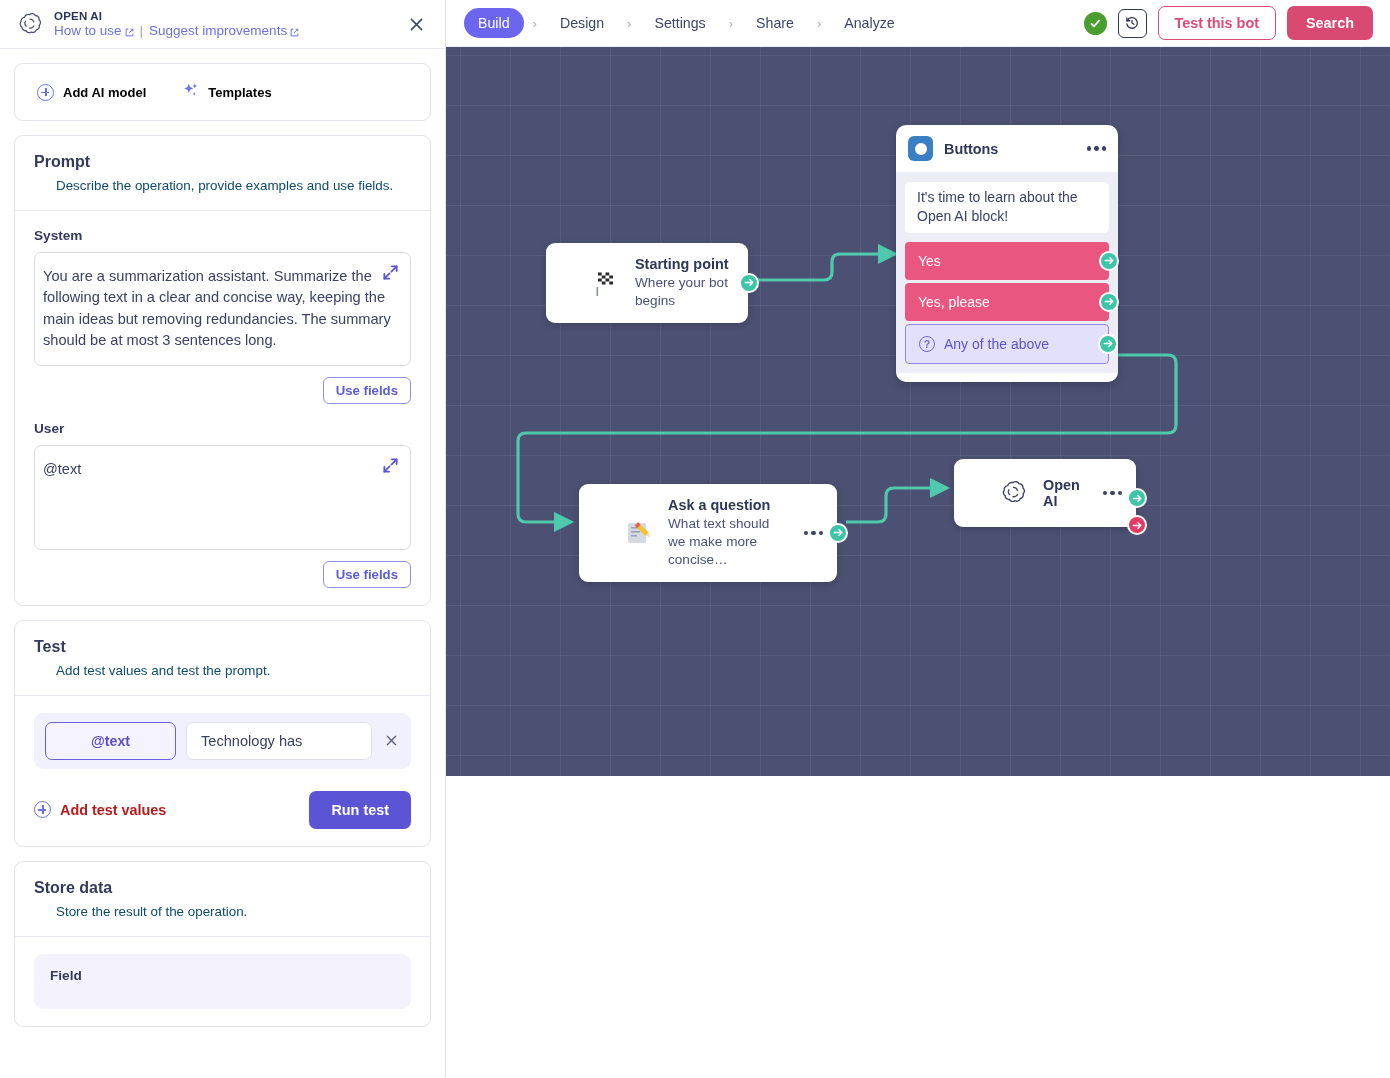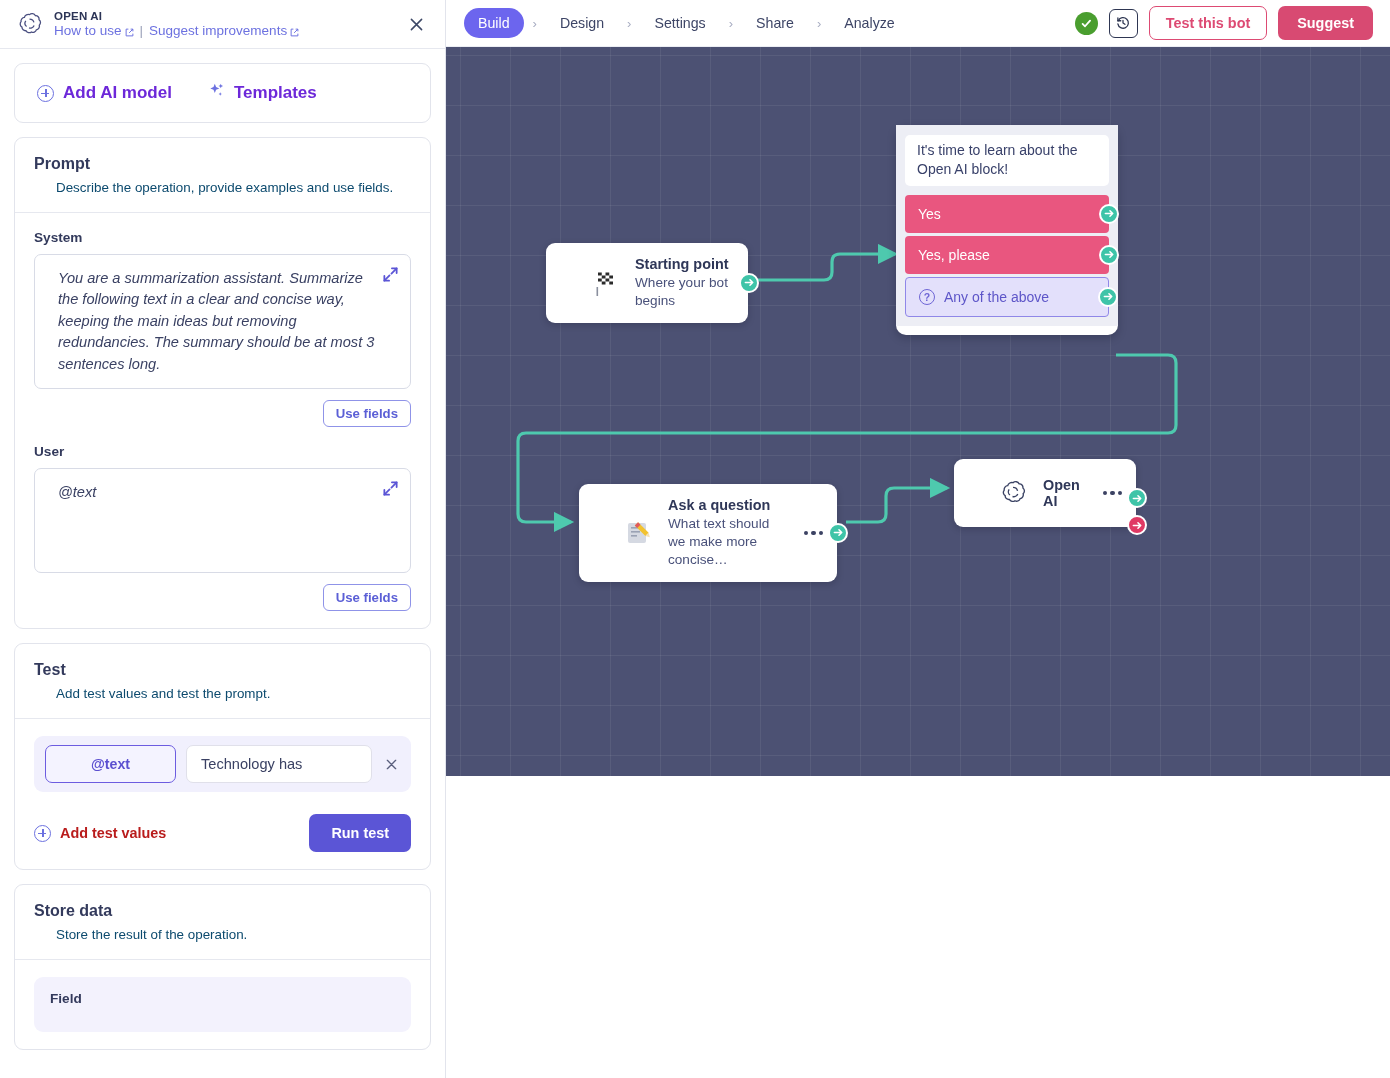--- a/index.html
+++ b/index.html
@@ -41,42 +41,41 @@
   .sb-body { padding: 14px 14px 0 14px; height: 1029px; overflow: hidden; }
 
   .card {
     border: 1px solid #e2e4ec; border-radius: 9px; background:#fff;
     margin-bottom: 14px;
   }
   .toolcard {
     display:flex; align-items:center; gap: 36px; padding: 18px 22px;
   }
   .tool-btn {
-    display:flex; align-items:center; gap:9px; color:#6d28d9;
-    font-size:17px; font-weight:bold; cursor:pointer;
+    display:flex; align-items:center; gap:9px; color:#000000;
+    font-size:13px; font-weight:bold; cursor:pointer;
   }
   .circ-plus {
     width:17px;height:17px;border:1.6px solid #6c71e0;border-radius:50%;
     position:relative; flex:0 0 17px;
   }
   .circ-plus:before,.circ-plus:after{content:"";position:absolute;background:#6c71e0;}
   .circ-plus:before{left:3.2px;top:7px;width:8.2px;height:1.6px;}
   .circ-plus:after{top:3.2px;left:7px;height:8.2px;width:1.6px;}
 
   .card-head { padding: 17px 19px 17px 19px; border-bottom: 1px solid #e6e8ef;}
   .card-title { font-size: 16px; font-weight: bold; color: #333a5c; }
   .card-desc { font-size: 13.4px; color: #0c4a6e; margin-top: 7px; margin-left: 22px; }
 
   .card-section { padding: 17px 19px 17px 19px; }
   .fld-label { font-size: 13.6px; font-weight: bold; color:#333a5c; margin-bottom: 9px;}
   .txtbox {
-    border:1px solid #d8dbe6; border-radius:7px; padding: 13px 23px;
+    border:1px solid #d8dbe6; border-radius:7px; padding: 13px 8px;
     font-size:14.6px; color:#3a4163; line-height:1.47; position:relative;
     background:#fff;
-    font-style:italic;
   }
   .txtbox.sys { min-height: 112px; }
   .txtbox.usr { min-height: 105px; }
   .expand-ic { position:absolute; right:11px; top:11px; width:17px;height:17px; cursor:pointer;}
   .usefields-row { display:flex; justify-content:flex-end; margin-top:11px; }
   .usefields {
     border:1px solid #8f93e8; border-radius:6px; color:#5b5fd6;
     font-size:13.2px; font-weight:bold; padding: 5px 12px; cursor:pointer; background:#fff;
   }
 
@@ -361,21 +360,21 @@
         </div>
         <div class="hist-btn">
           <svg width="16" height="16" viewBox="0 0 20 20" fill="none" stroke="#2e3652" stroke-width="1.6" stroke-linecap="round" stroke-linejoin="round">
             <path d="M3.6 7.2V3.6"></path>
             <path d="M3.6 7.2h3.6"></path>
             <path d="M4.2 7A6.6 6.6 0 1 1 3.6 11"></path>
             <path d="M10 6.6V10l2.4 1.6"></path>
           </svg>
         </div>
         <button class="btn-outline">Test this bot</button>
-        <button class="btn-filled">Suggest</button>
+        <button class="btn-filled">Search</button>
       </div>
     </div>
 
     <div class="canvas">
 
       <svg class="edges">
         <defs>
           <marker id="ah" markerWidth="8" markerHeight="8" refX="5.4" refY="3.2" orient="auto">
             <path d="M0,0 L6.4,3.2 L0,6.4 z" fill="#4ec9ae"></path>
           </marker>
@@ -412,20 +411,31 @@
           </div>
         </div>
         <div class="port" style="right:-11px; top:50%; margin-top:-10px;">
           <svg width="11" height="11" viewBox="0 0 12 12" fill="none" stroke="#fff" stroke-width="1.7" stroke-linecap="round" stroke-linejoin="round">
             <path d="M1.5 6h8M6.5 3l3 3-3 3"></path>
           </svg>
         </div>
       </div>
 
       <div class="bnode" style="left:450px; top:78px;">
+        <div class="bnode-head">
+          <div class="bnode-ic">
+              <span></span>
+            </div>
+          <div class="bnode-title">Buttons</div>
+          <div class="dots">
+              <i></i>
+              <i></i>
+              <i></i>
+            </div>
+        </div>
         <div class="bnode-body">
           <div class="bubble">It's time to learn about the Open AI block!</div>
 
           <div class="opt pink">
             <span>Yes</span>
             <div class="port" style="right:-10px; top:50%; margin-top:-10px;">
               <svg width="11" height="11" viewBox="0 0 12 12" fill="none" stroke="#fff" stroke-width="1.7" stroke-linecap="round" stroke-linejoin="round">
                   <path d="M1.5 6h8M6.5 3l3 3-3 3"></path>
                 </svg>
             </div>

